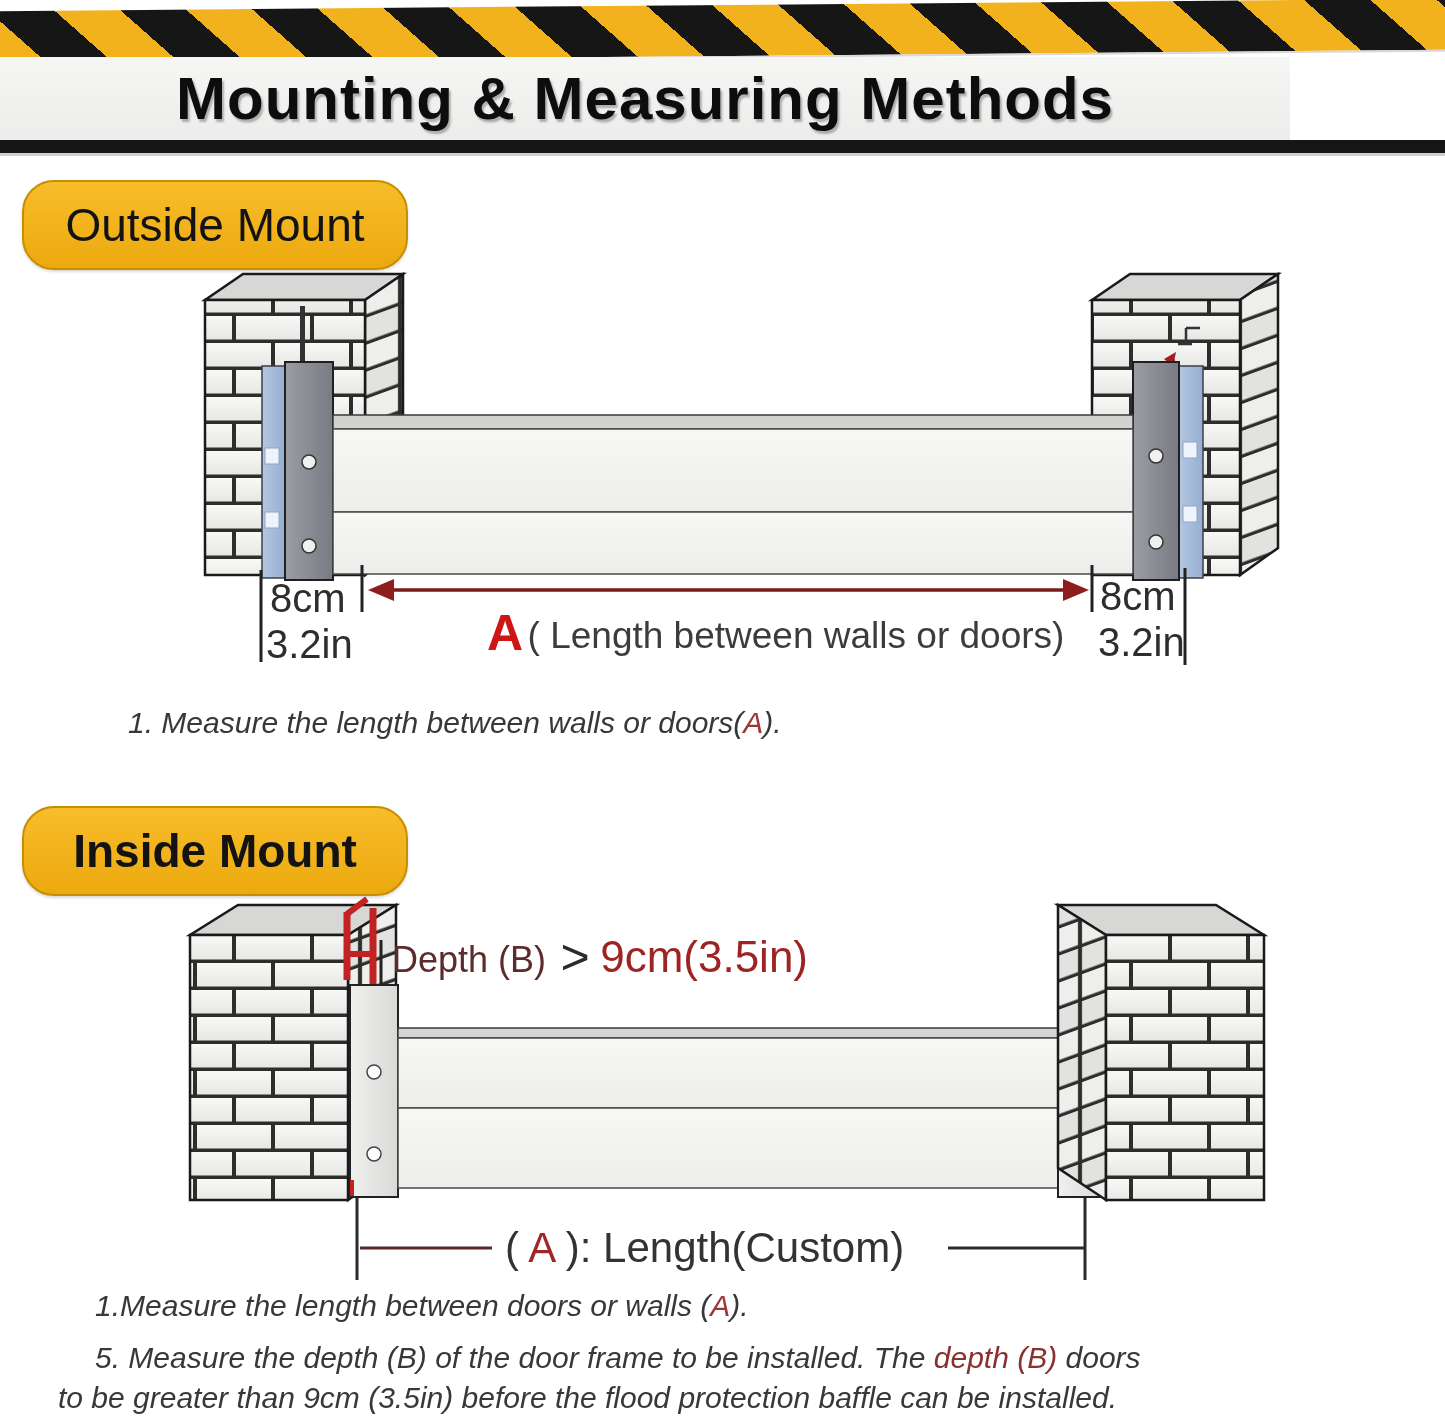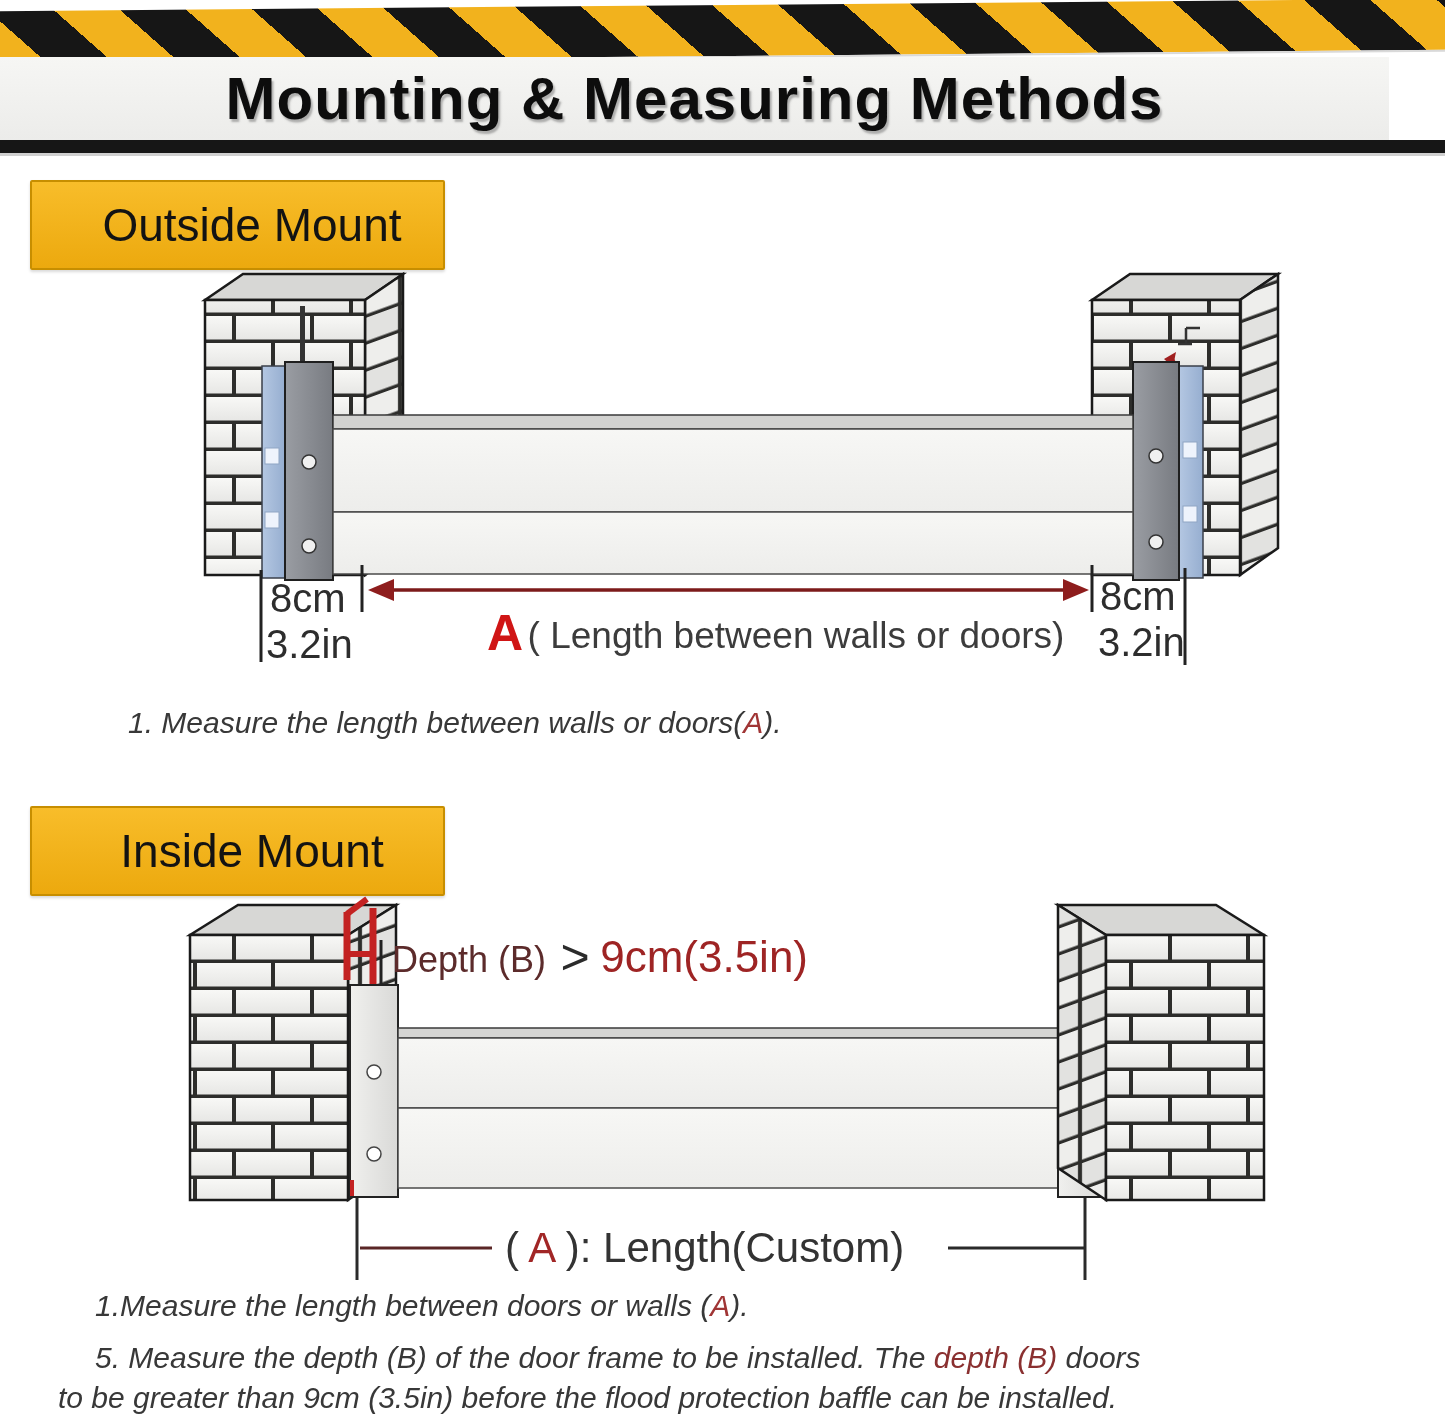--- a/index.html
+++ b/index.html
@@ -11,41 +11,40 @@
   }
   
   .tape-wrap{position:absolute;left:0;top:0;width:1445px;height:60px;overflow:hidden;}
   .tape{
     position:absolute;left:-20px;right:-20px;top:5px;height:51px;
     background:repeating-linear-gradient(42deg,#f2b21d 0 44px,#161616 44px 88px);
     transform:rotate(-0.5deg);
     border-bottom:2px solid #d9d9d9;
   }
   .title-band{
-    position:absolute;left:0;top:57px;width:1389px;height:83px;
+    position:absolute;left:0;top:57px;width:1290px;height:83px;
     background:linear-gradient(#f6f6f4,#ececea);
     display:flex;align-items:center;justify-content:center;
   }
   .title-band h1{
     margin:0;font-size:60px;font-weight:bold;color:#0d0d0d;letter-spacing:1px;
     text-shadow:2px 3px 2px rgba(110,110,110,0.5);
   }
   .black-bar{position:absolute;left:0;top:140px;width:1445px;height:13px;background:#161616;border-bottom:3px solid #cfcfcf;}
   
   .section-label{
-    position:absolute;left:30px;width:382px;height:86px;
+    position:absolute;left:22px;width:382px;height:86px;
     background:linear-gradient(#f8bd2a,#eca90e);
-    border:2px solid #c78e00;border-radius:2px;
+    border:2px solid #c78e00;border-radius:32px;
     display:flex;align-items:center;justify-content:center;
     font-size:46px;color:#131313;
     box-shadow:0 2px 3px rgba(0,0,0,0.15);
-    padding-left:29px;
   }
   #outside-label{top:180px;}
-  #inside-label{top:806px;}
+  #inside-label{top:806px;font-weight:bold;}
   
   .diagram{position:absolute;left:0;}
   #svg-outside{top:260px;}
   #svg-inside{top:880px;}
   svg text{font-family:"Liberation Sans", sans-serif;}
   
   .steps{position:absolute;font-size:30px;color:#383838;white-space:nowrap;font-style:italic;}
   #outside-steps{left:128px;top:698px;line-height:49px;}
   #inside-step1{left:95px;top:1289px;}
   #inside-step2a{left:95px;top:1341px;}

